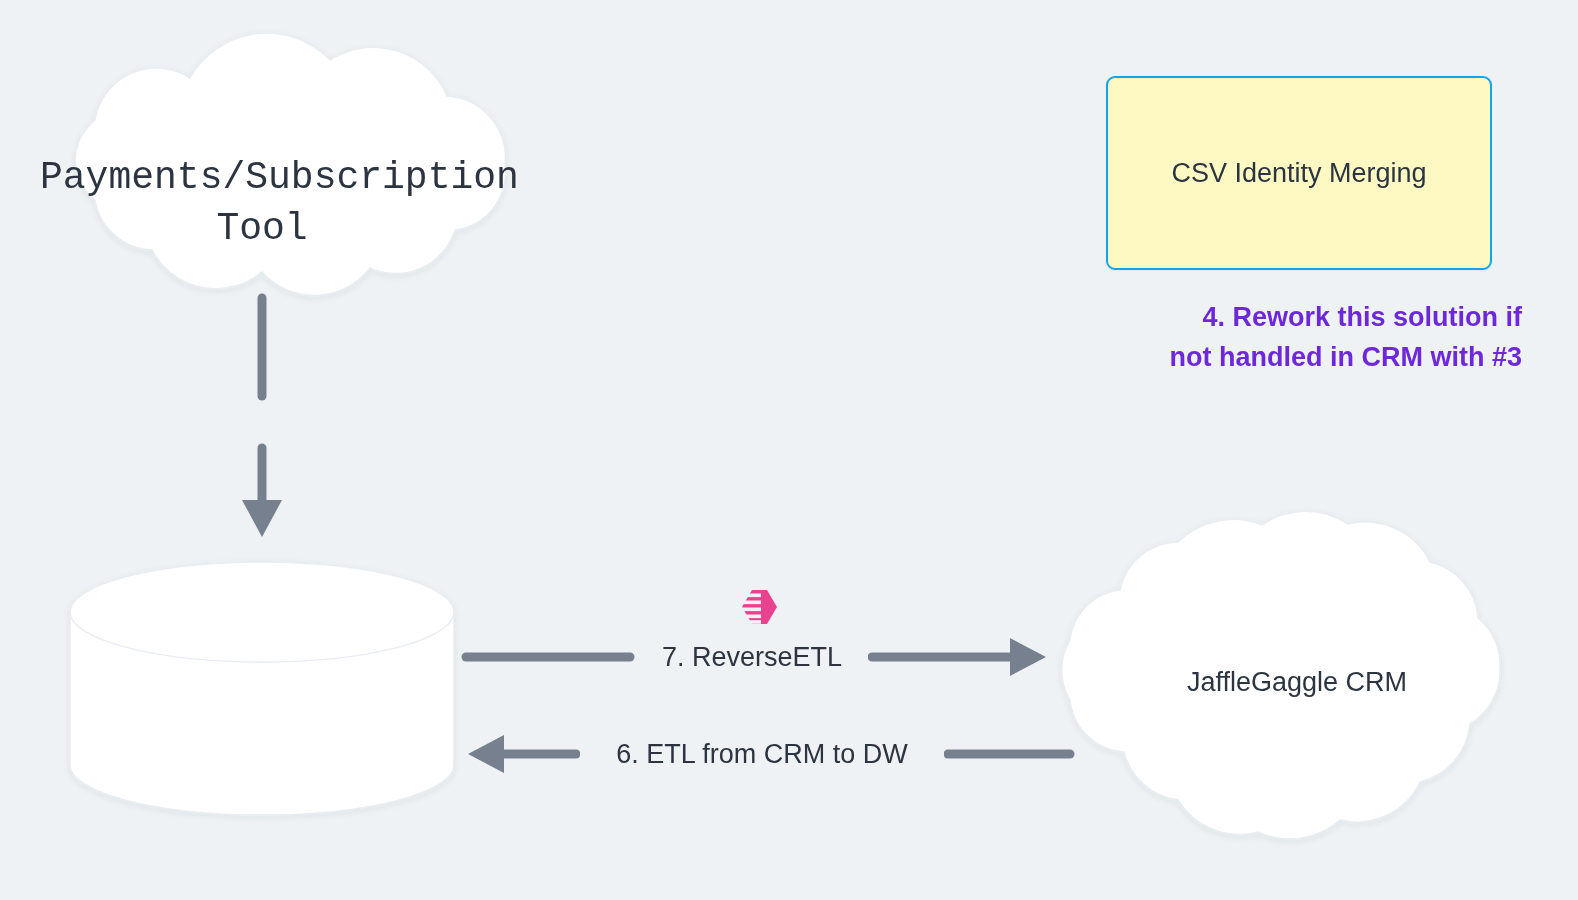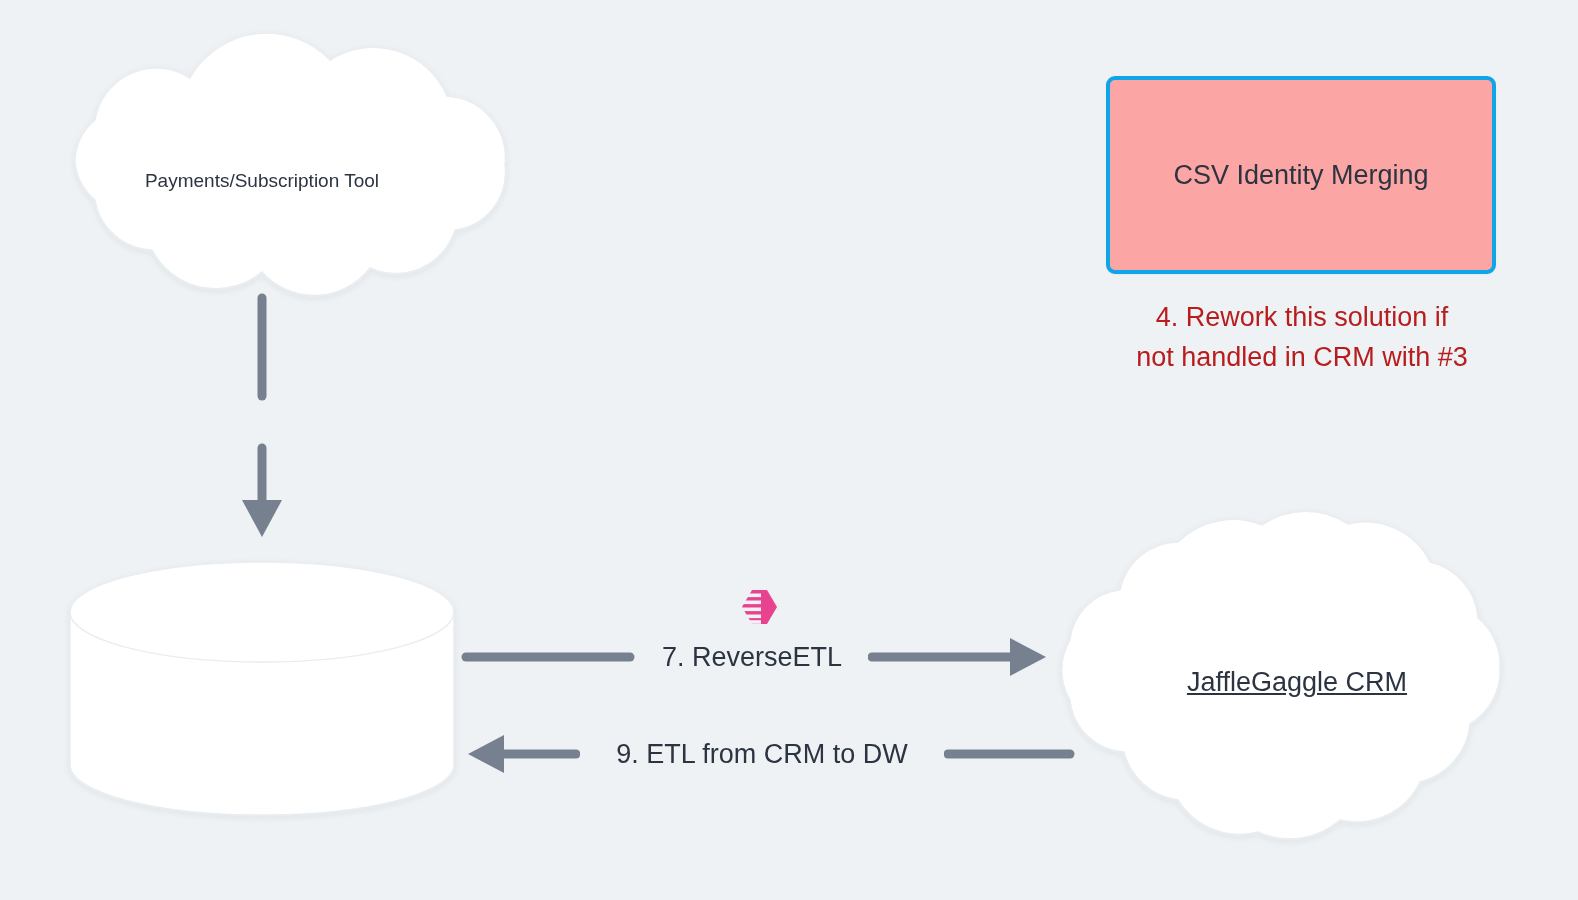--- a/index.html
+++ b/index.html
@@ -38,29 +38,30 @@
   .shape-svg {
     position: absolute;
     left: 0;
     top: 0;
     width: 1578px;
     height: 900px;
     pointer-events: none;
   }
   .note-text {
     position: absolute;
-    color: #b91c1c;
+    color: #6d28d9;
     line-height: 1.48;
     white-space: pre-line;
-    text-align: center;
+    text-align: right;
+    font-weight: bold;
   }
   .csv-box {
     position: absolute;
-    background: #fca5a5;
-    border: 4px solid #0ea5e9;
+    background: #fef9c3;
+    border: 2px solid #0ea5e9;
     border-radius: 9px;
     box-shadow: 0 1px 2px rgba(45,55,72,0.045);
     display: flex;
     align-items: center;
     justify-content: center;
   }
   .csv-box-text {
     color: #2b3440;
     text-align: center;
   }
@@ -148,30 +149,30 @@
       <rect x="9.5" y="14.5" width="26" height="3.6" fill="#eef2f5"></rect>
       <rect x="6" y="21.5" width="30" height="3.6" fill="#eef2f5"></rect>
       <rect x="9.5" y="28.5" width="26" height="3.6" fill="#eef2f5"></rect>
       <rect x="13" y="34.2" width="22" height="3.6" fill="#eef2f5"></rect>
       <path d="M 19 4 L 33 4 L 43 21 L 33 38 L 19 38 L 9 21 Z" fill="none" stroke="#e8438f" stroke-width="0"></path>
       <path d="M 30 4 L 33 4 L 43 21 L 33 38 L 30 38 L 40 21 Z" fill="#e8438f"></path>
       <path d="M 28 4 L 34 4 L 44 21 L 34 38 L 28 38 Z" fill="#e8438f"></path>
     </svg>
   </div>
 
-  <div class="node-label" style="left:40px; top:168px; width:444px; font-size:19px;">Payments/Subscription Tool</div>
+  <div class="node-label" style="left:40px; top:152px; width:444px; font-size:38px;font-family:Liberation Mono, monospace;">Payments/Subscription Tool</div>
 
 
-  <div class="node-label" style="left:1100px; top:664px; width:394px; font-size:27px;text-decoration:underline;">JaffleGaggle CRM</div>
+  <div class="node-label" style="left:1100px; top:664px; width:394px; font-size:27px;">JaffleGaggle CRM</div>
 
   <div class="csv-box" style="left:1106px; top:76px; width:382px; height:190px;">
     <span class="csv-box-text" style="font-size:27px;">CSV Identity Merging</span>
   </div>
 
   <div class="note-text" style="left:1082px; top:298px; width:440px; font-size:27px;">4. Rework this solution if
 not handled in CRM with #3</div>
 
 
   <div class="edge-label" style="left:636px; top:639px; width:232px; font-size:27px;">7. ReverseETL</div>
 
-  <div class="edge-label" style="left:580px; top:736px; width:364px; font-size:27px;">9. ETL from CRM to DW</div>
+  <div class="edge-label" style="left:580px; top:736px; width:364px; font-size:27px;">6. ETL from CRM to DW</div>
 
 </div>
 
 </body></html>

